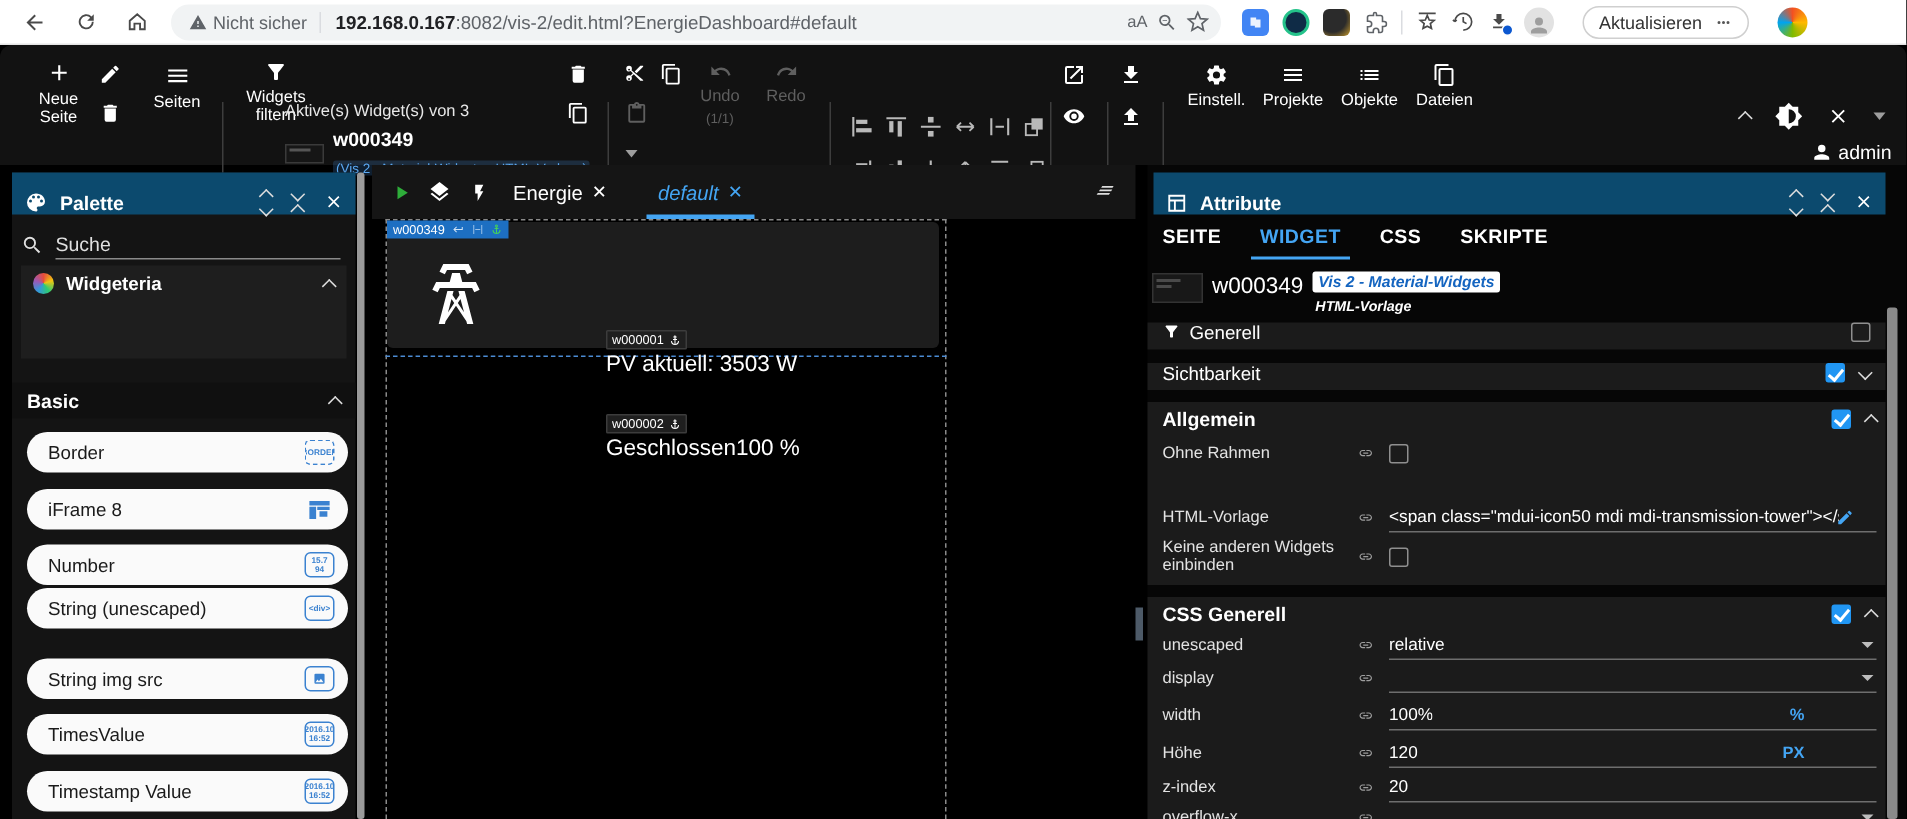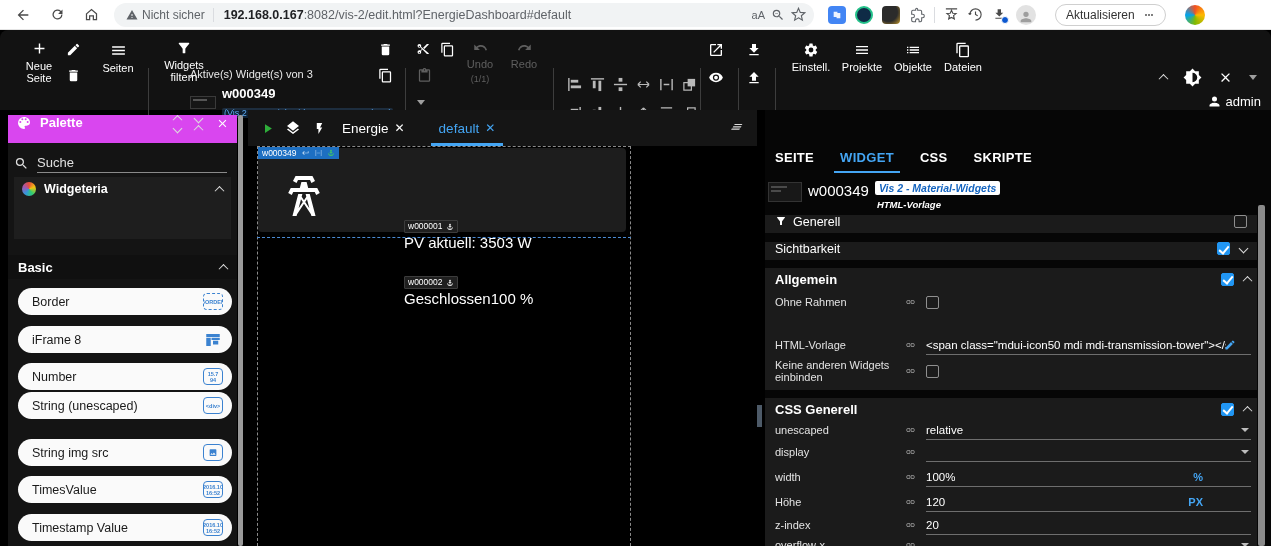--- a/index.html
+++ b/index.html
@@ -53,21 +53,21 @@
   .wid-sub { font-size:9px; color:#5aa7ef; background:rgba(70,140,220,.22); border-radius:2px;
     padding:0 2px; margin-top:1px; display:inline-block; }
   .caret { width:0; height:0; border-left:4px solid transparent; border-right:4px solid transparent;
     border-top:5px solid #9e9e9e; }
   .admin-row { position:absolute; right:10px; top:64px; display:flex; align-items:flex-end; gap:4px;
     color:#fff; font-size:13px; cursor:pointer; }
   .ver { position:absolute; right:8px; top:84px; font-size:9px; font-style:italic; color:#9e9e9e; }
   .tr-icons { position:absolute; right:14px; top:38px; display:flex; align-items:center; gap:16px; color:#fff; }
 
   
-  .panel-h { position:absolute; height:28px; background:#d946ef; display:flex; align-items:flex-start;
+  .panel-h { position:absolute; height:28px; background:#0c4a6e; display:flex; align-items:flex-end;
     gap:8px; padding:0 8px; color:#fff; font-size:13px; font-weight:700; }
   .ph-icons { margin-left:auto; display:flex; align-items:center; gap:14px; color:#eee; }
   .chev { width:7px; height:7px; border-right:1.6px solid #ddd; border-bottom:1.6px solid #ddd;
     display:inline-block; }
   .chev.up { transform:rotate(-135deg) translate(-1px,-1px); }
   .chev.dn { transform:rotate(45deg); }
   .unfold { display:inline-flex; flex-direction:column; gap:3px; cursor:pointer; }
 
   
   .pal { position:absolute; left:8px; top:115px; width:229px; height:431px; background:#141414; }
@@ -94,21 +94,21 @@
     border-radius:2px; cursor:pointer; }
 
   
   .cnv { position:absolute; left:248px; top:110px; width:509px; height:436px; background:#000; }
   .cnv-tabs { position:absolute; left:0; top:0; width:509px; height:36px; background:#151515;
     display:flex; align-items:center; color:#fff; }
   .ct-ic { width:26px; display:flex; justify-content:center; cursor:pointer; }
   .ctab { display:flex; align-items:center; gap:6px; font-size:13.5px; padding:0 10px; height:36px;
     cursor:pointer; position:relative; }
   .ctab .x { font-size:12px; cursor:pointer; }
-  .ctab.active { color:#44a5f3; }
+  .ctab.active { color:#44a5f3;font-style:italic; }
   .ctab.active::after { content:""; position:absolute; left:2px; right:2px; bottom:0; height:3px; background:#44a5f3; }
   .viewrect { position:absolute; left:9px; top:36px; width:374px; height:400px;
     border:1px dashed #8a8a8a; border-bottom:none; }
   .selwidget { position:absolute; left:10px; top:38px; width:368px; height:84px; background:#1d1d1d;
     border-radius:4px; cursor:move; }
   .selbadge { position:absolute; left:0px; top:-1px; background:#1d6fc2; color:#fff; font-size:8.5px;
     padding:1px 4px; display:flex; align-items:center; gap:4px; line-height:10px; }
   .wbadge { position:absolute; background:#1f1f1f; border:1px solid #3c3c3c; color:#fff; font-size:8.5px;
     padding:0 3px; display:flex; align-items:center; gap:3px; line-height:11px; border-radius:1px; }
   .wtext { position:absolute; color:#fff; font-size:15px; }
@@ -636,20 +636,39 @@
       <span>w000002</span>
       <svg width="8" height="8" viewBox="0 0 24 24" color="#fff">
           <path class="ic" d="M12 2a3 3 0 013 3c0 1.31-.83 2.42-2 2.83V9h3v2h-3v7.92c2.84-.48 5-2.94 5-5.92h2a8 8 0 01-16 0h2c0 2.98 2.16 5.44 5 5.92V11H8V9h3V7.83A3.001 3.001 0 0112 2m0 2a1 1 0 100 2 1 1 0 000-2z"></path>
         </svg>
     </div>
     <div class="wtext" style="left:156px; top:180px">Geschlossen100 %</div>
   </div>
   <div class="cnv-scroll"></div>
 
   <div class="attrs">
+    <div class="panel-h" style="left:4px; top:5px; width:488px">
+      <svg width="15" height="15" viewBox="0 0 24 24" color="#fff">
+          <path fill="none" stroke="currentColor" stroke-width="2" d="M4 4h16v16H4zM4 9h16M10 9v11"></path>
+        </svg>
+      <span>Attribute</span>
+      <span class="ph-icons">
+        <span class="unfold">
+            <span class="chev up"></span>
+            <span class="chev dn"></span>
+          </span>
+        <span class="unfold">
+            <span class="chev dn"></span>
+            <span class="chev up"></span>
+          </span>
+        <svg width="13" height="13" viewBox="0 0 24 24" color="#fff">
+            <path class="ic" d="M19 6.41L17.59 5 12 10.59 6.41 5 5 6.41 10.59 12 5 17.59 6.41 19 12 13.41 17.59 19 19 17.59 13.41 12z"></path>
+          </svg>
+      </span>
+    </div>
 
     <div class="atabs">
       <span class="atab">SEITE</span>
       <span class="atab active">WIDGET</span>
       <span class="atab">CSS</span>
       <span class="atab">SKRIPTE</span>
     </div>
 
     <div class="ainfo">
       <span class="athumb">

